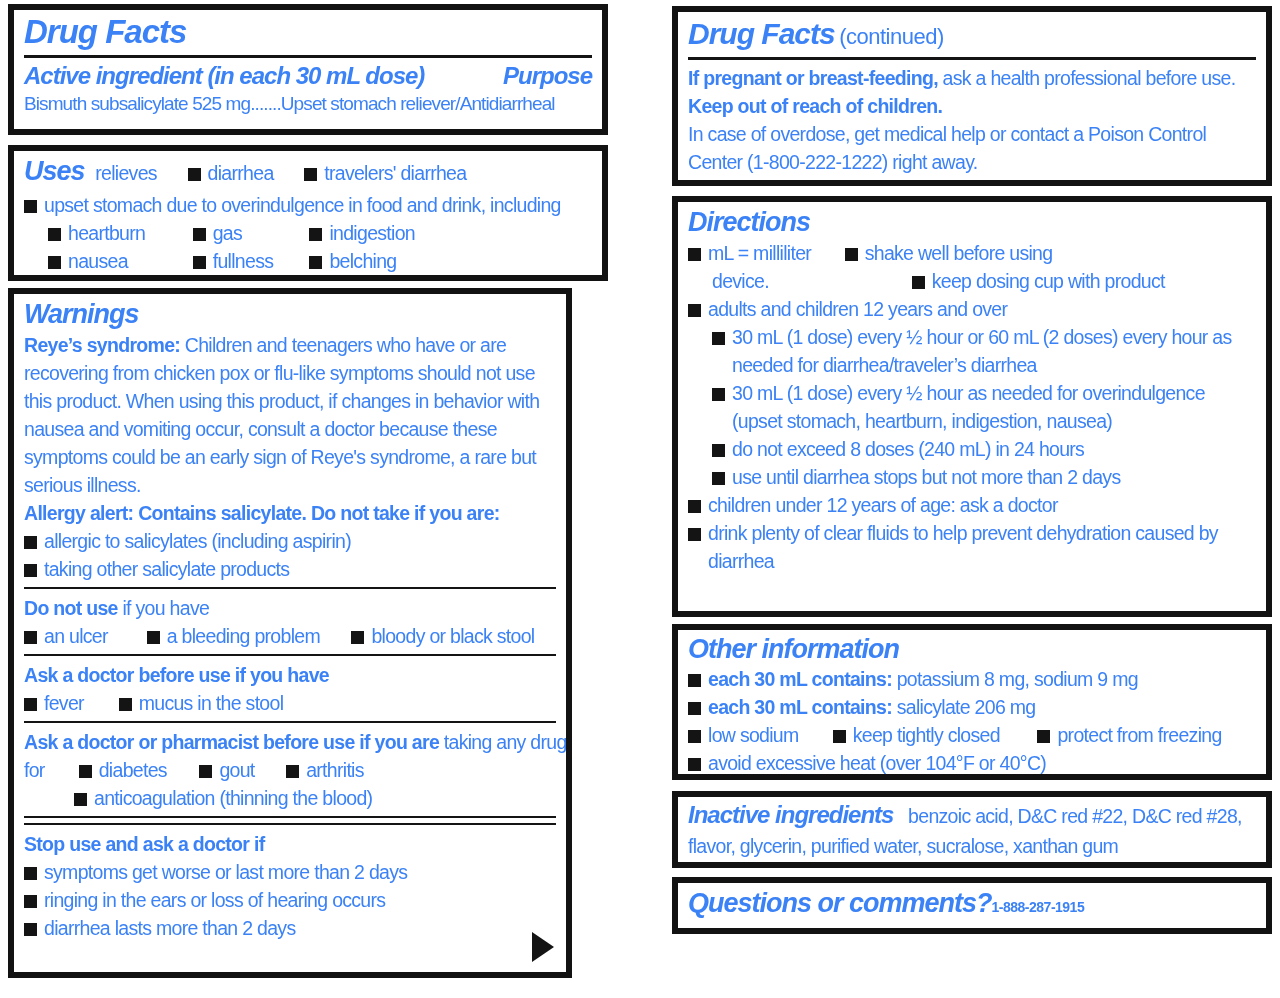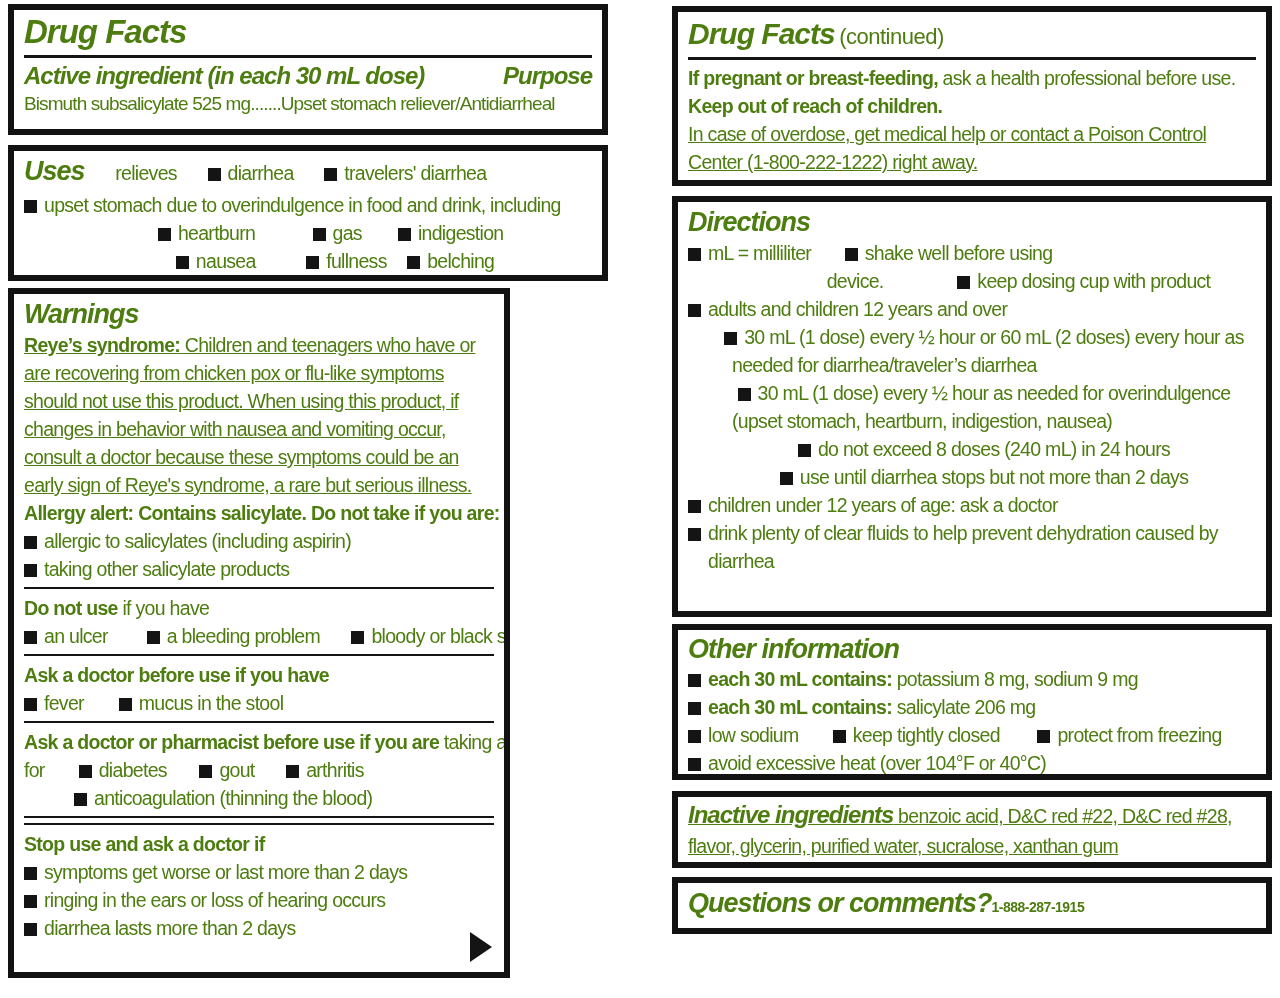--- a/index.html
+++ b/index.html
@@ -1,32 +1,32 @@
 <!DOCTYPE html>
 <html><head>
 <meta charset="utf-8">
 <style>
   html,body{margin:0;padding:0;background:#fff;}
   .page{position:relative;width:1280px;height:998px;background:#fff;
-        font-family:"Liberation Sans",sans-serif;color:#4d7c0f;}
+        font-family:"Liberation Sans",sans-serif;color:#3b82f6;}
   .box{position:absolute;border:6px solid #121212;background:#fff;
        box-sizing:border-box;padding:3px 10px;overflow:hidden;}
   .ln{font-size:19.5px;line-height:28px;letter-spacing:-0.7px;white-space:nowrap;}
-  .wrap{white-space:normal;text-decoration:underline;}
+  .wrap{white-space:normal;}
   .hd{font-style:italic;font-weight:bold;letter-spacing:-1px;}
   .hd-xl{font-size:33px;line-height:38px;}
   .hd-lg{font-size:27px;line-height:34px;}
   .hd-md{font-size:24px;}
   .bold{font-weight:bold;}
   .rule{border-top:3px solid #141414;margin:4px 0;}
   .rule-thin{border-top:2px solid #141414;margin:4px 0 5px 0;}
   .b{display:inline-block;width:13px;height:13px;background:#141414;
      margin-right:7px;vertical-align:-1px;}
   .bi{margin-right:26px;}
-  .ind1{padding-left:24px;text-align:center;}
+  .ind1{padding-left:24px;}
   .cont1{padding-left:44px;}
   .between{display:flex;justify-content:space-between;align-items:baseline;}
   .c140{display:inline-block;width:140px;}
   .c118{display:inline-block;width:118px;}
   .c112{display:inline-block;width:112px;}
   .c200{display:inline-block;width:200px;}
   .c90{display:inline-block;width:90px;}
   .c116{display:inline-block;width:116px;}
   .c82{display:inline-block;width:82px;}
   .c152{display:inline-block;width:152px;}
@@ -47,39 +47,39 @@
     <div class="rule"></div>
     <div class="between">
       <span class="hd hd-md">Active ingredient (in each 30 mL dose)</span>
       <span class="hd hd-md">Purpose</span>
     </div>
     <div class="ln" style="font-size:19px;letter-spacing:-0.9px">Bismuth subsalicylate 525 mg.......Upset stomach reliever/Antidiarrheal</div>
   </div>
 
   <div class="box" style="left:8px;top:145px;width:600px;height:136px">
     <div class="ln" style="line-height:36px">
-      <span class="hd hd-lg" style="margin-right:26px">Uses</span>
+      <span class="hd hd-lg" style="margin-right:6px">Uses</span>
       <span class="bi">relieves</span>
       <span class="bi"><span class="b"></span><span>diarrhea</span></span>
       <span><span class="b"></span><span>travelers' diarrhea</span></span>
     </div>
     <div class="ln"><span class="b"></span><span>upset stomach due to overindulgence in food and drink, including</span></div>
     <div class="ln ind1">
       <span class="c140"><span class="b"></span><span>heartburn</span></span>
       <span class="c112"><span class="b"></span><span>gas</span></span>
       <span><span class="b"></span><span>indigestion</span></span>
     </div>
     <div class="ln ind1">
       <span class="c140"><span class="b"></span><span>nausea</span></span>
       <span class="c112"><span class="b"></span><span>fullness</span></span>
       <span><span class="b"></span><span>belching</span></span>
     </div>
   </div>
 
-  <div class="box" style="left:8px;top:288px;width:502px;height:690px">
+  <div class="box" style="left:8px;top:288px;width:564px;height:690px">
     <div class="hd hd-lg">Warnings</div>
     <div class="ln wrap"><span class="bold">Reye’s syndrome:</span><span> Children and teenagers who have or are recovering from chicken pox or flu-like symptoms should not use this product. When using this product, if changes in behavior with nausea and vomiting occur, consult a doctor because these symptoms could be an early sign of Reye's syndrome, a rare but serious illness.</span></div>
     <div class="ln bold">Allergy alert: Contains salicylate. Do not take if you are:</div>
     <div class="ln"><span class="b"></span><span>allergic to salicylates (including aspirin)</span></div>
     <div class="ln"><span class="b"></span><span>taking other salicylate products</span></div>
     <div class="rule-thin"></div>
     <div class="ln"><span class="bold">Do not use</span><span> if you have</span></div>
     <div class="ln">
       <span class="c118"><span class="b"></span><span>an ulcer</span></span>
       <span class="c200"><span class="b"></span><span>a bleeding problem</span></span>
@@ -149,21 +149,21 @@
     <div class="ln">
       <span class="c140"><span class="b"></span><span>low sodium</span></span>
       <span class="c200"><span class="b"></span><span>keep tightly closed</span></span>
       <span><span class="b"></span><span>protect from freezing</span></span>
     </div>
     <div class="ln"><span class="b"></span><span>avoid excessive heat (over 104°F or 40°C)</span></div>
   </div>
 
   <div class="box" style="left:672px;top:791px;width:600px;height:77px">
     <div class="ln wrap" style="line-height:30px">
-      <span class="hd hd-md" style="">Inactive ingredients</span><span> benzoic acid, D&amp;C red #22, D&amp;C red #28, flavor, glycerin, purified water, sucralose, xanthan gum</span>
+      <span class="hd hd-md" style="margin-right:10px">Inactive ingredients</span><span> benzoic acid, D&amp;C red #22, D&amp;C red #28, flavor, glycerin, purified water, sucralose, xanthan gum</span>
     </div>
   </div>
 
   <div class="box" style="left:672px;top:877px;width:600px;height:57px">
     <div style="line-height:40px">
       <span class="hd hd-lg" style="margin-right:0">Questions or comments?</span><span class="phone">1-888-287-1915</span>
     </div>
   </div>
 
 </div>

